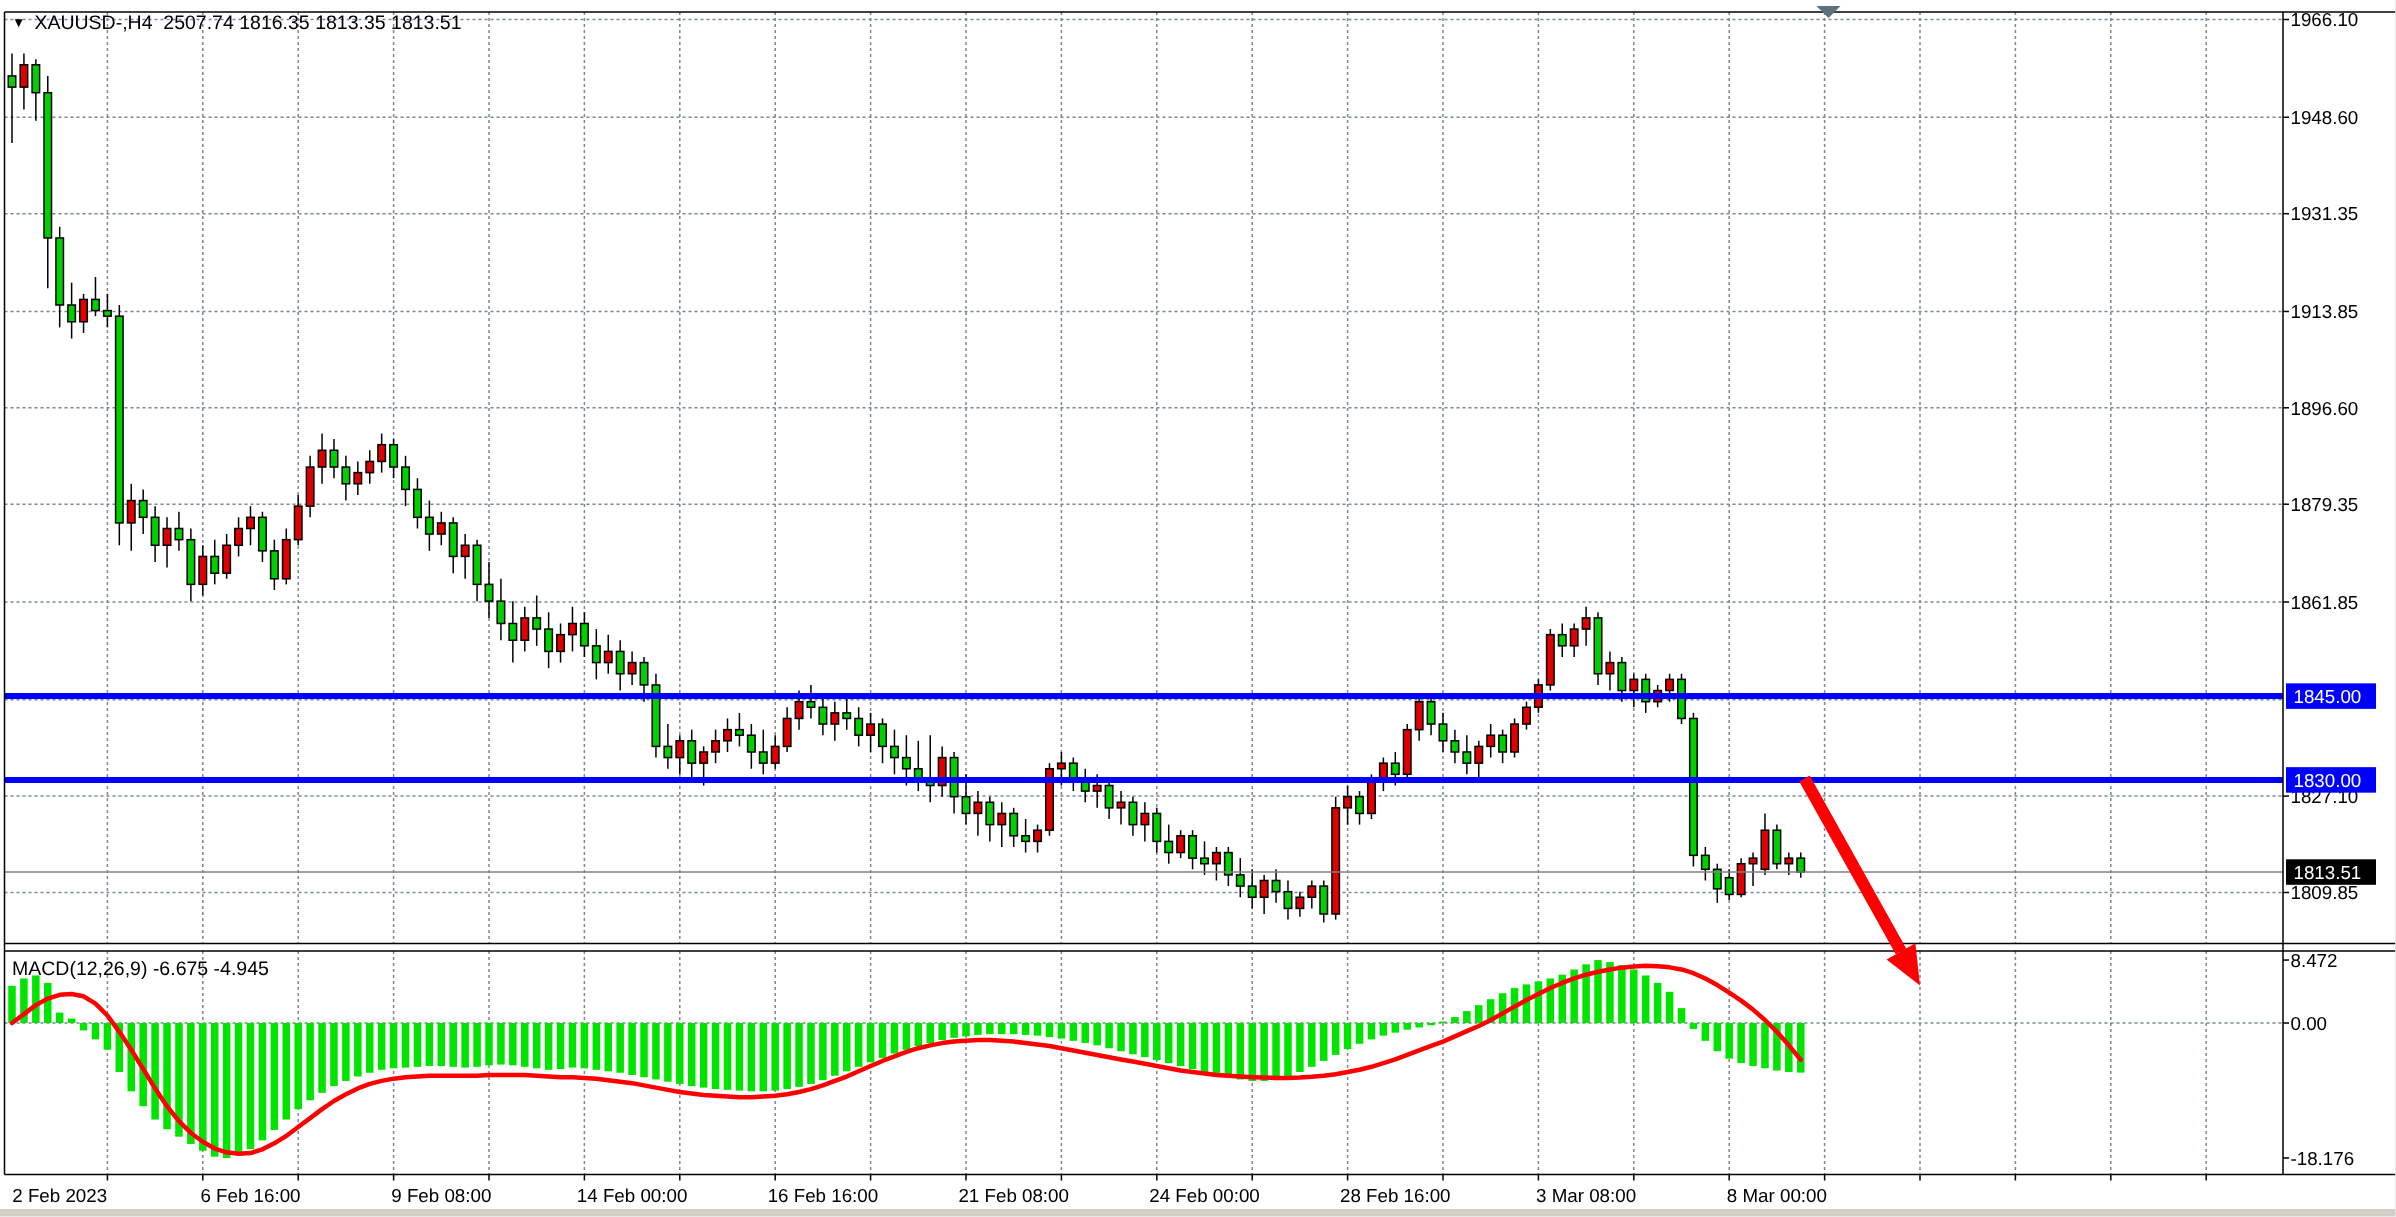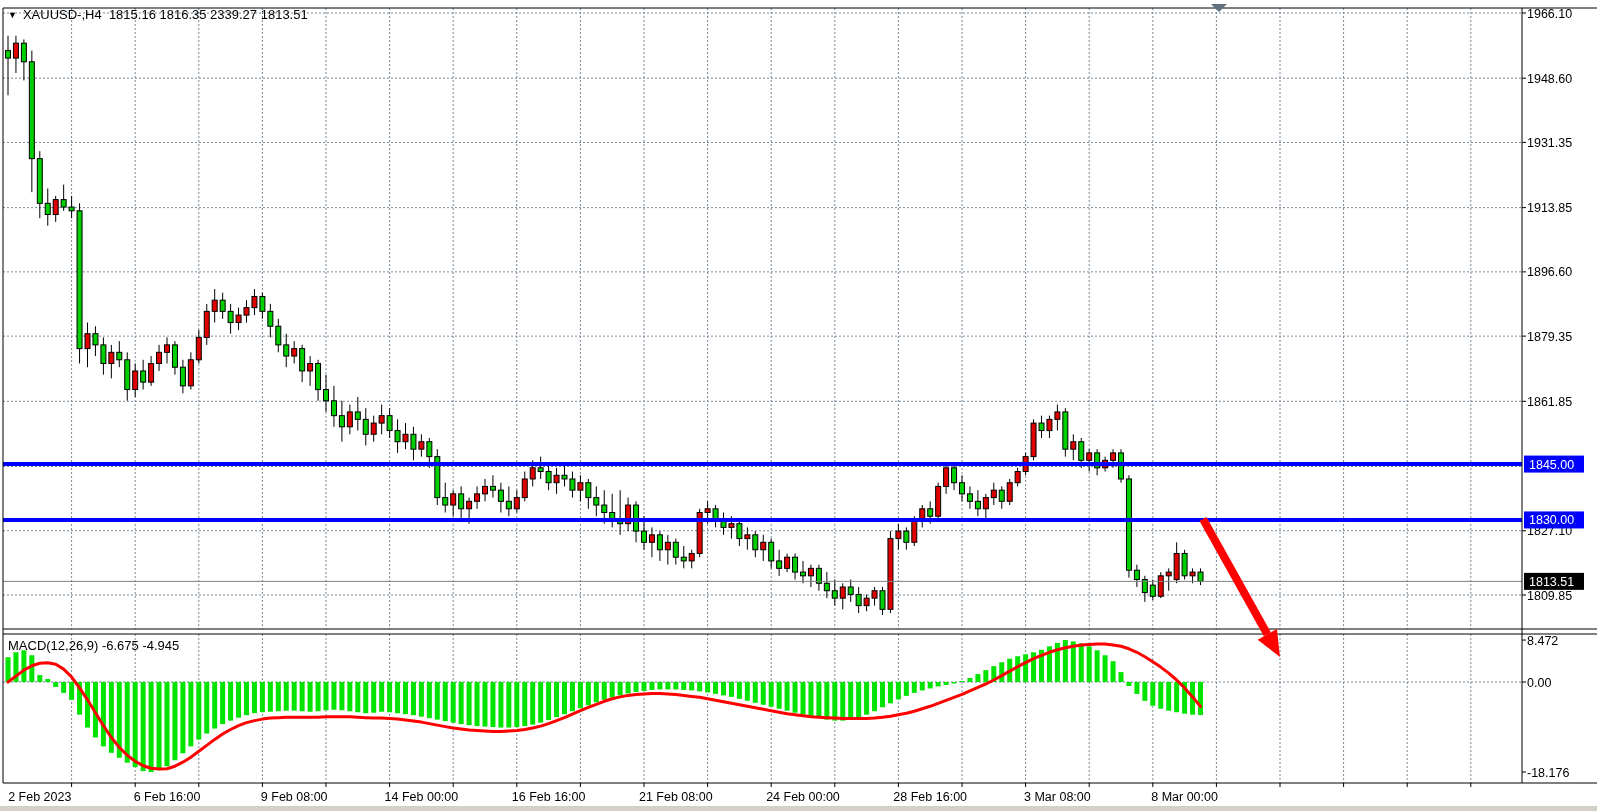--- a/index.html
+++ b/index.html
@@ -597,15 +597,15 @@
       <text x="548.6" y="801" font-size="12.5" fill="#000000" text-anchor="middle" font-family="&quot;Liberation Sans&quot;,sans-serif">16 Feb 16:00</text>
       <text x="675.8000000000001" y="801" font-size="12.5" fill="#000000" text-anchor="middle" font-family="&quot;Liberation Sans&quot;,sans-serif">21 Feb 08:00</text>
       <text x="803" y="801" font-size="12.5" fill="#000000" text-anchor="middle" font-family="&quot;Liberation Sans&quot;,sans-serif">24 Feb 00:00</text>
       <text x="930.2" y="801" font-size="12.5" fill="#000000" text-anchor="middle" font-family="&quot;Liberation Sans&quot;,sans-serif">28 Feb 16:00</text>
       <text x="1057.4" y="801" font-size="12.5" fill="#000000" text-anchor="middle" font-family="&quot;Liberation Sans&quot;,sans-serif">3 Mar 08:00</text>
       <text x="1184.6000000000001" y="801" font-size="12.5" fill="#000000" text-anchor="middle" font-family="&quot;Liberation Sans&quot;,sans-serif">8 Mar 00:00</text>
       <line x1="1203" y1="519" x2="1267.3313973551772" y2="634.2952316235644" stroke="#ff0000" stroke-width="8"></line>
       <polygon points="1280.0,657.0 1257.7,639.7 1276.9,628.9" fill="#ff0000"></polygon>
       <polygon points="1211,4 1227,4 1219,12" fill="#5f6f7d"></polygon>
     </svg>
-  <div class="title"><span class="dd">▼</span><span>XAUUSD-,H4  1815.16 1816.35 2339.27 1813.51</span></div>
+  <div class="title"><span class="dd">▼</span><span>XAUUSD-,H4  2507.74 1816.35 1813.35 1813.51</span></div>
   <div class="macdlab">MACD(12,26,9) -6.675 -4.945</div>
 </div>
 
 </body></html>

